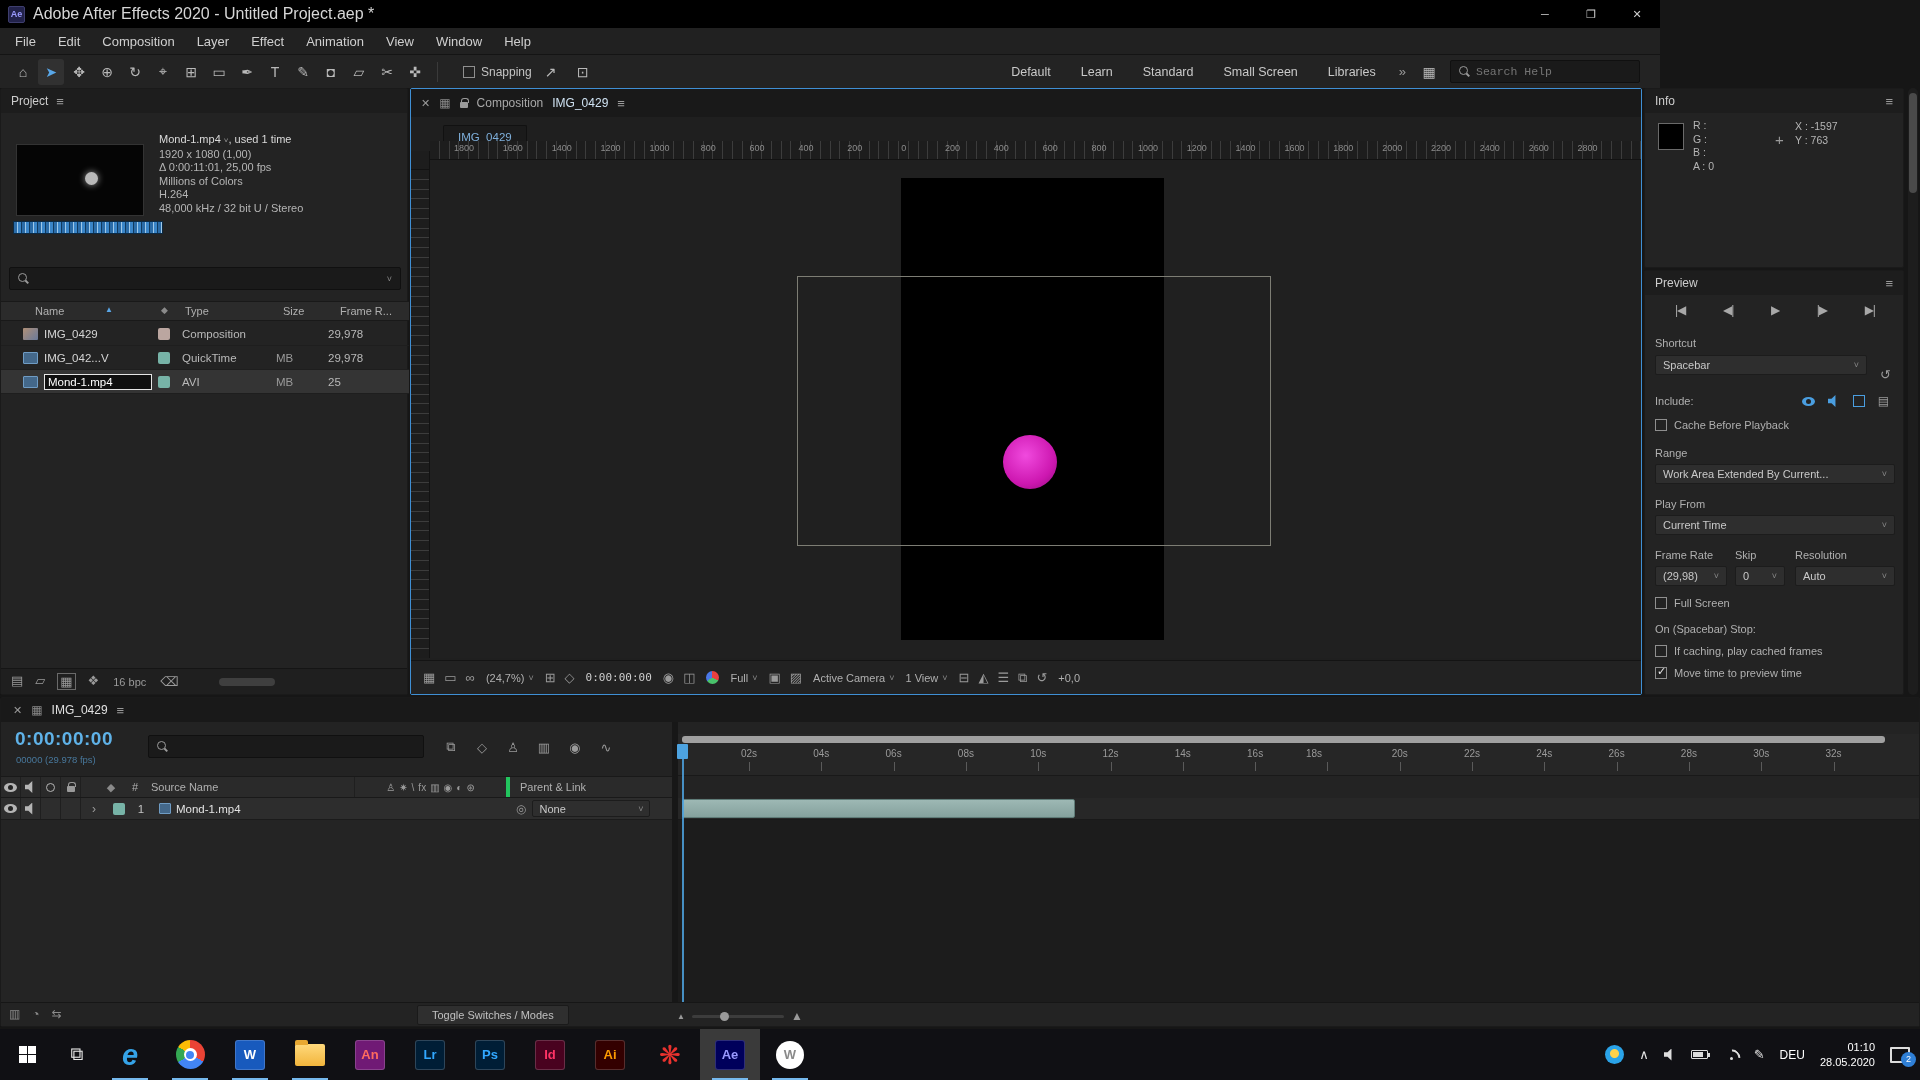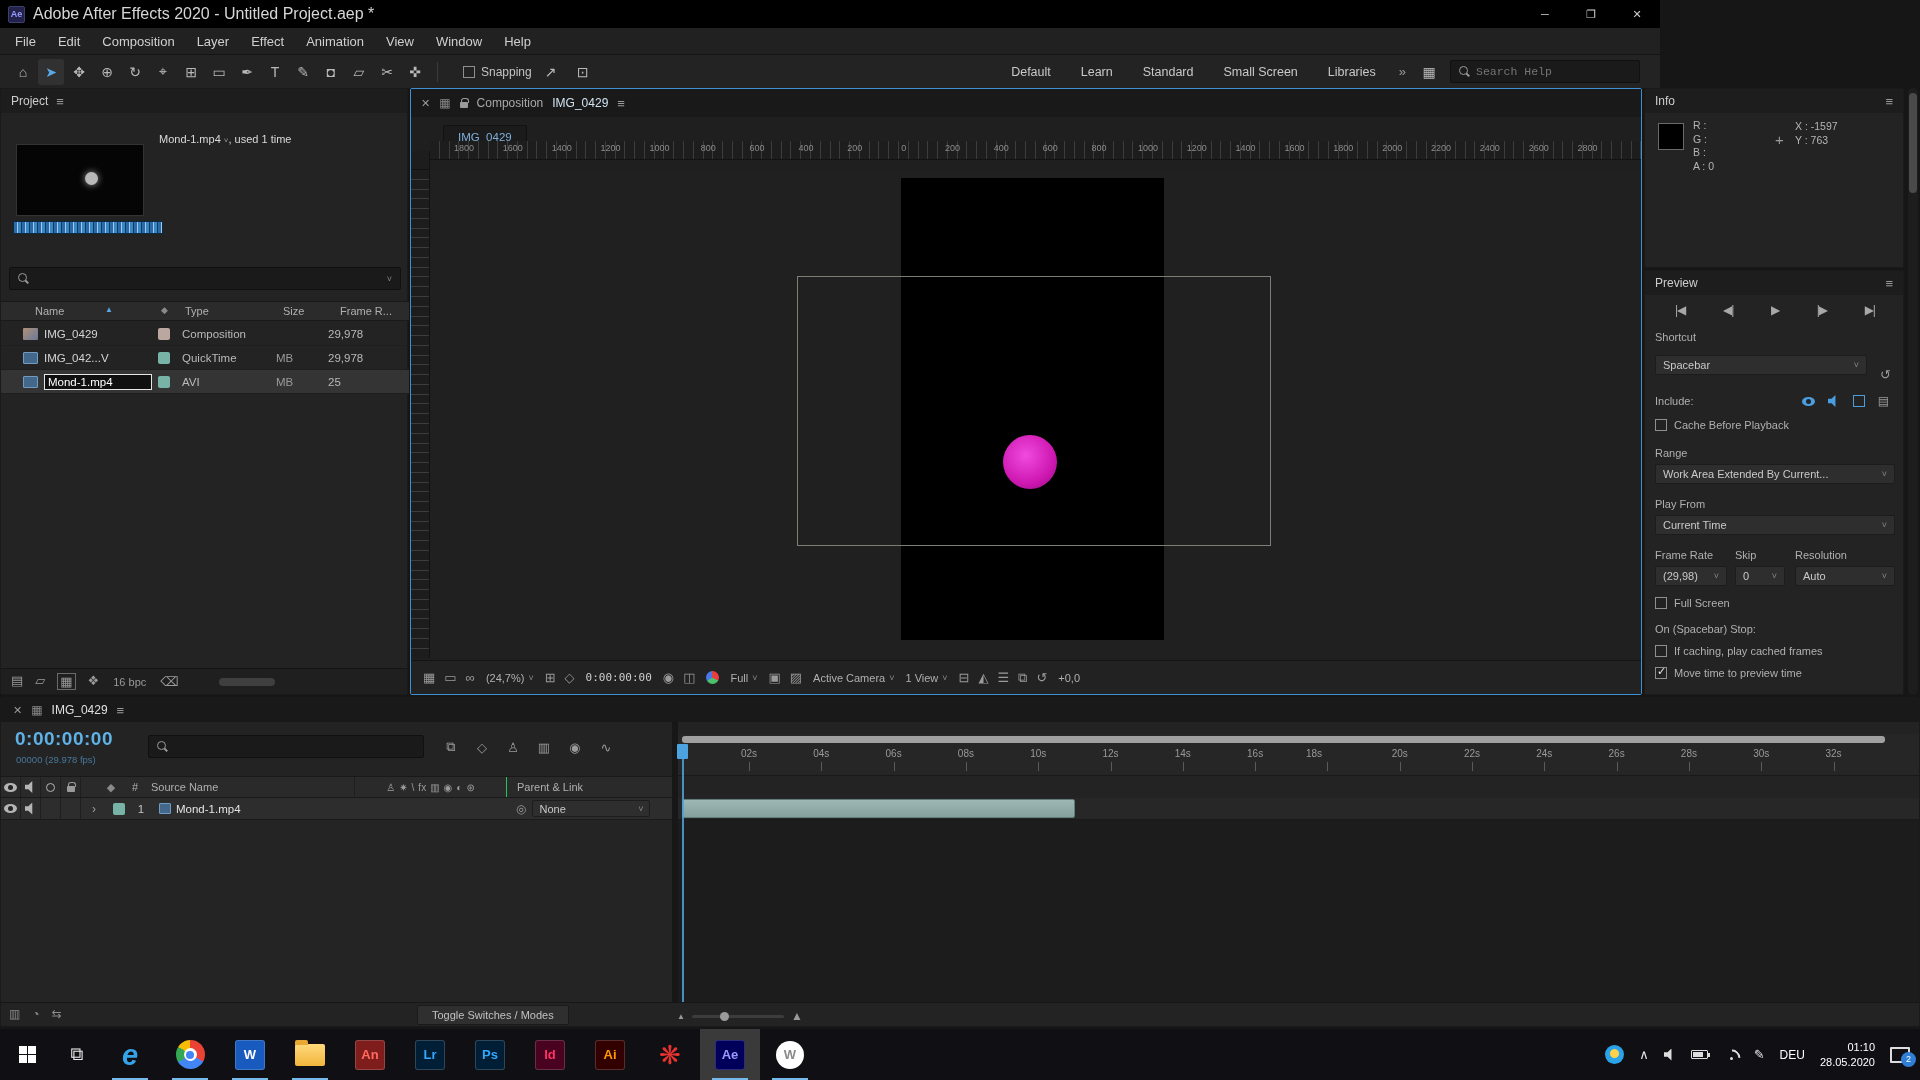--- a/index.html
+++ b/index.html
@@ -125,21 +125,21 @@
 #tl-search{position:absolute;left:147px;top:37px;width:276px}
 #tl-icons{position:absolute;left:437px;top:37px;display:flex;gap:5px}
 .tbtn{width:26px;height:24px;display:flex;align-items:center;justify-content:center;color:#9a9a9a;font-size:13px}
 #tl-header{position:absolute;left:0;top:78px;width:677px;height:22px;background:#2a2a2a;border-top:1px solid #191919;border-bottom:1px solid #191919;display:flex;align-items:center;font-size:11px;color:#b0b0b0}
 .avcell{width:20px;display:flex;justify-content:center;border-right:1px solid #1f1f1f;height:100%;align-items:center}
 .cell-blank{width:18px}
 .cell-label{width:24px;text-align:center;color:#8a8a8a}
 .cell-hash{width:24px;text-align:center}
 .cell-name{flex:1;padding-left:4px}
 #switch-icons{width:152px;display:flex;gap:4px;align-items:center;justify-content:center;border-left:1px solid #1f1f1f;height:100%;font-size:10px;color:#9a9a9a}
-.cell-parent{width:172px;border-left:1px solid #22c55e;height:100%;display:flex;align-items:center;padding-left:10px}
+.cell-parent{width:172px;border-left:4px solid #22c55e;height:100%;display:flex;align-items:center;padding-left:10px}
 #tl-layer-left{position:absolute;left:0;top:100px;width:677px;height:22px;background:#2d2d2d;border-bottom:1px solid #1b1b1b;display:flex;align-items:center;font-size:11.5px}
 #layer-expand{color:#9a9a9a;font-size:12px}
 #layer-chip{width:12px;height:12px;border-radius:2px;background:#77b3a7;margin:0 6px}
 #layer-ficon{width:12px;height:11px;background:#44688a;border:1px solid #6f9cc4;border-radius:1px;margin:0 5px 0 8px}
 #layer-name{color:#e2e2e2}
 #layer-parent{width:172px;margin-left:auto;display:flex;align-items:center;gap:6px;padding-left:10px}
 .mini-select{display:flex;align-items:center;justify-content:space-between;background:#2e2e2e;border:1px solid #1c1c1c;border-radius:2px;height:17px;width:118px;padding:0 6px;font-size:11px;color:#c9c9c9}
 #pickwhip{color:#9a9a9a;font-size:12px}
 #tl-track-strip{position:absolute;left:677px;right:0;top:100px;height:22px;background:#272727;border-bottom:1px solid #191919}
 #tl-left-lower{position:absolute;left:0;top:122px;width:677px;bottom:24px;background:#242424}
@@ -269,20 +269,27 @@
     <div class="panel-head">
       <span>Project</span>
       <span class="hamb">≡</span>
     </div>
     <div id="pv-thumb"></div>
     <div id="pv-meta">
       <div id="pv-name-line">
         <span>Mond-1.mp4</span>
         <span style="color:#9a9a9a;font-size:8px">˅</span><span>, used 1 time</span>
       </div>
+      <div id="pv-lines">
+          <div>1920 x 1080 (1,00)</div>
+          <div>Δ 0:00:11:01, 25,00 fps</div>
+          <div>Millions of Colors</div>
+          <div>H.264</div>
+          <div>48,000 kHz / 32 bit U / Stereo</div>
+        </div>
     </div>
     <div id="pv-wave"></div>
     <div class="search-box" id="proj-search">
       <span class="mag"></span>
       <input style="">
       <span class="chev">˅</span>
     </div>
     <div id="proj-table-head">
       <span id="ph-name">Name</span>
       <span id="ph-sort">▲</span>
@@ -444,21 +451,21 @@
       <span>Preview</span>
       <span class="hamb" style="margin-left:auto">≡</span>
     </div>
     <div id="transport">
         <span class="transport-btn">|◀</span>
         <span class="transport-btn">◀|</span>
         <span class="transport-btn">▶</span>
         <span class="transport-btn">|▶</span>
         <span class="transport-btn">▶|</span>
       </div>
-    <span class="pv-label" style="top:60px">Shortcut</span>
+    <span class="pv-label" style="top:66px">Shortcut</span>
     <div class="pv-select" style="left:10px;top:84px;width:212px">
       <span>Spacebar</span>
         <span class="chev">˅</span>
     </div>
     <span id="pv-reset">↺</span>
     <span class="pv-label" style="top:124px">Include:</span>
     <div id="include-icons">
         <span class="inc eye"></span>
         <span class="inc speaker"></span>
         <span class="inc frame"></span>
@@ -665,21 +672,21 @@
         <div class="tb-app running">
           <span class="chrome-icon"></span>
         </div>
         <div class="tb-app running">
           <span class="tile" style="background: rgb(24, 90, 189); color: rgb(255, 255, 255);">W</span>
         </div>
         <div class="tb-app running">
           <span class="folder-icon"></span>
         </div>
         <div class="tb-app">
-          <span class="tile" style="background: #7f1d1d; color: rgb(255, 107, 94);">An</span>
+          <span class="tile" style="background: #701a75; color: rgb(255, 107, 94);">An</span>
         </div>
         <div class="tb-app">
           <span class="tile" style="background: rgb(0, 30, 54); color: rgb(49, 168, 255);">Lr</span>
         </div>
         <div class="tb-app">
           <span class="tile" style="background: rgb(0, 30, 54); color: rgb(49, 168, 255);">Ps</span>
         </div>
         <div class="tb-app">
           <span class="tile" style="background: rgb(73, 2, 31); color: rgb(255, 51, 102);">Id</span>
         </div>

